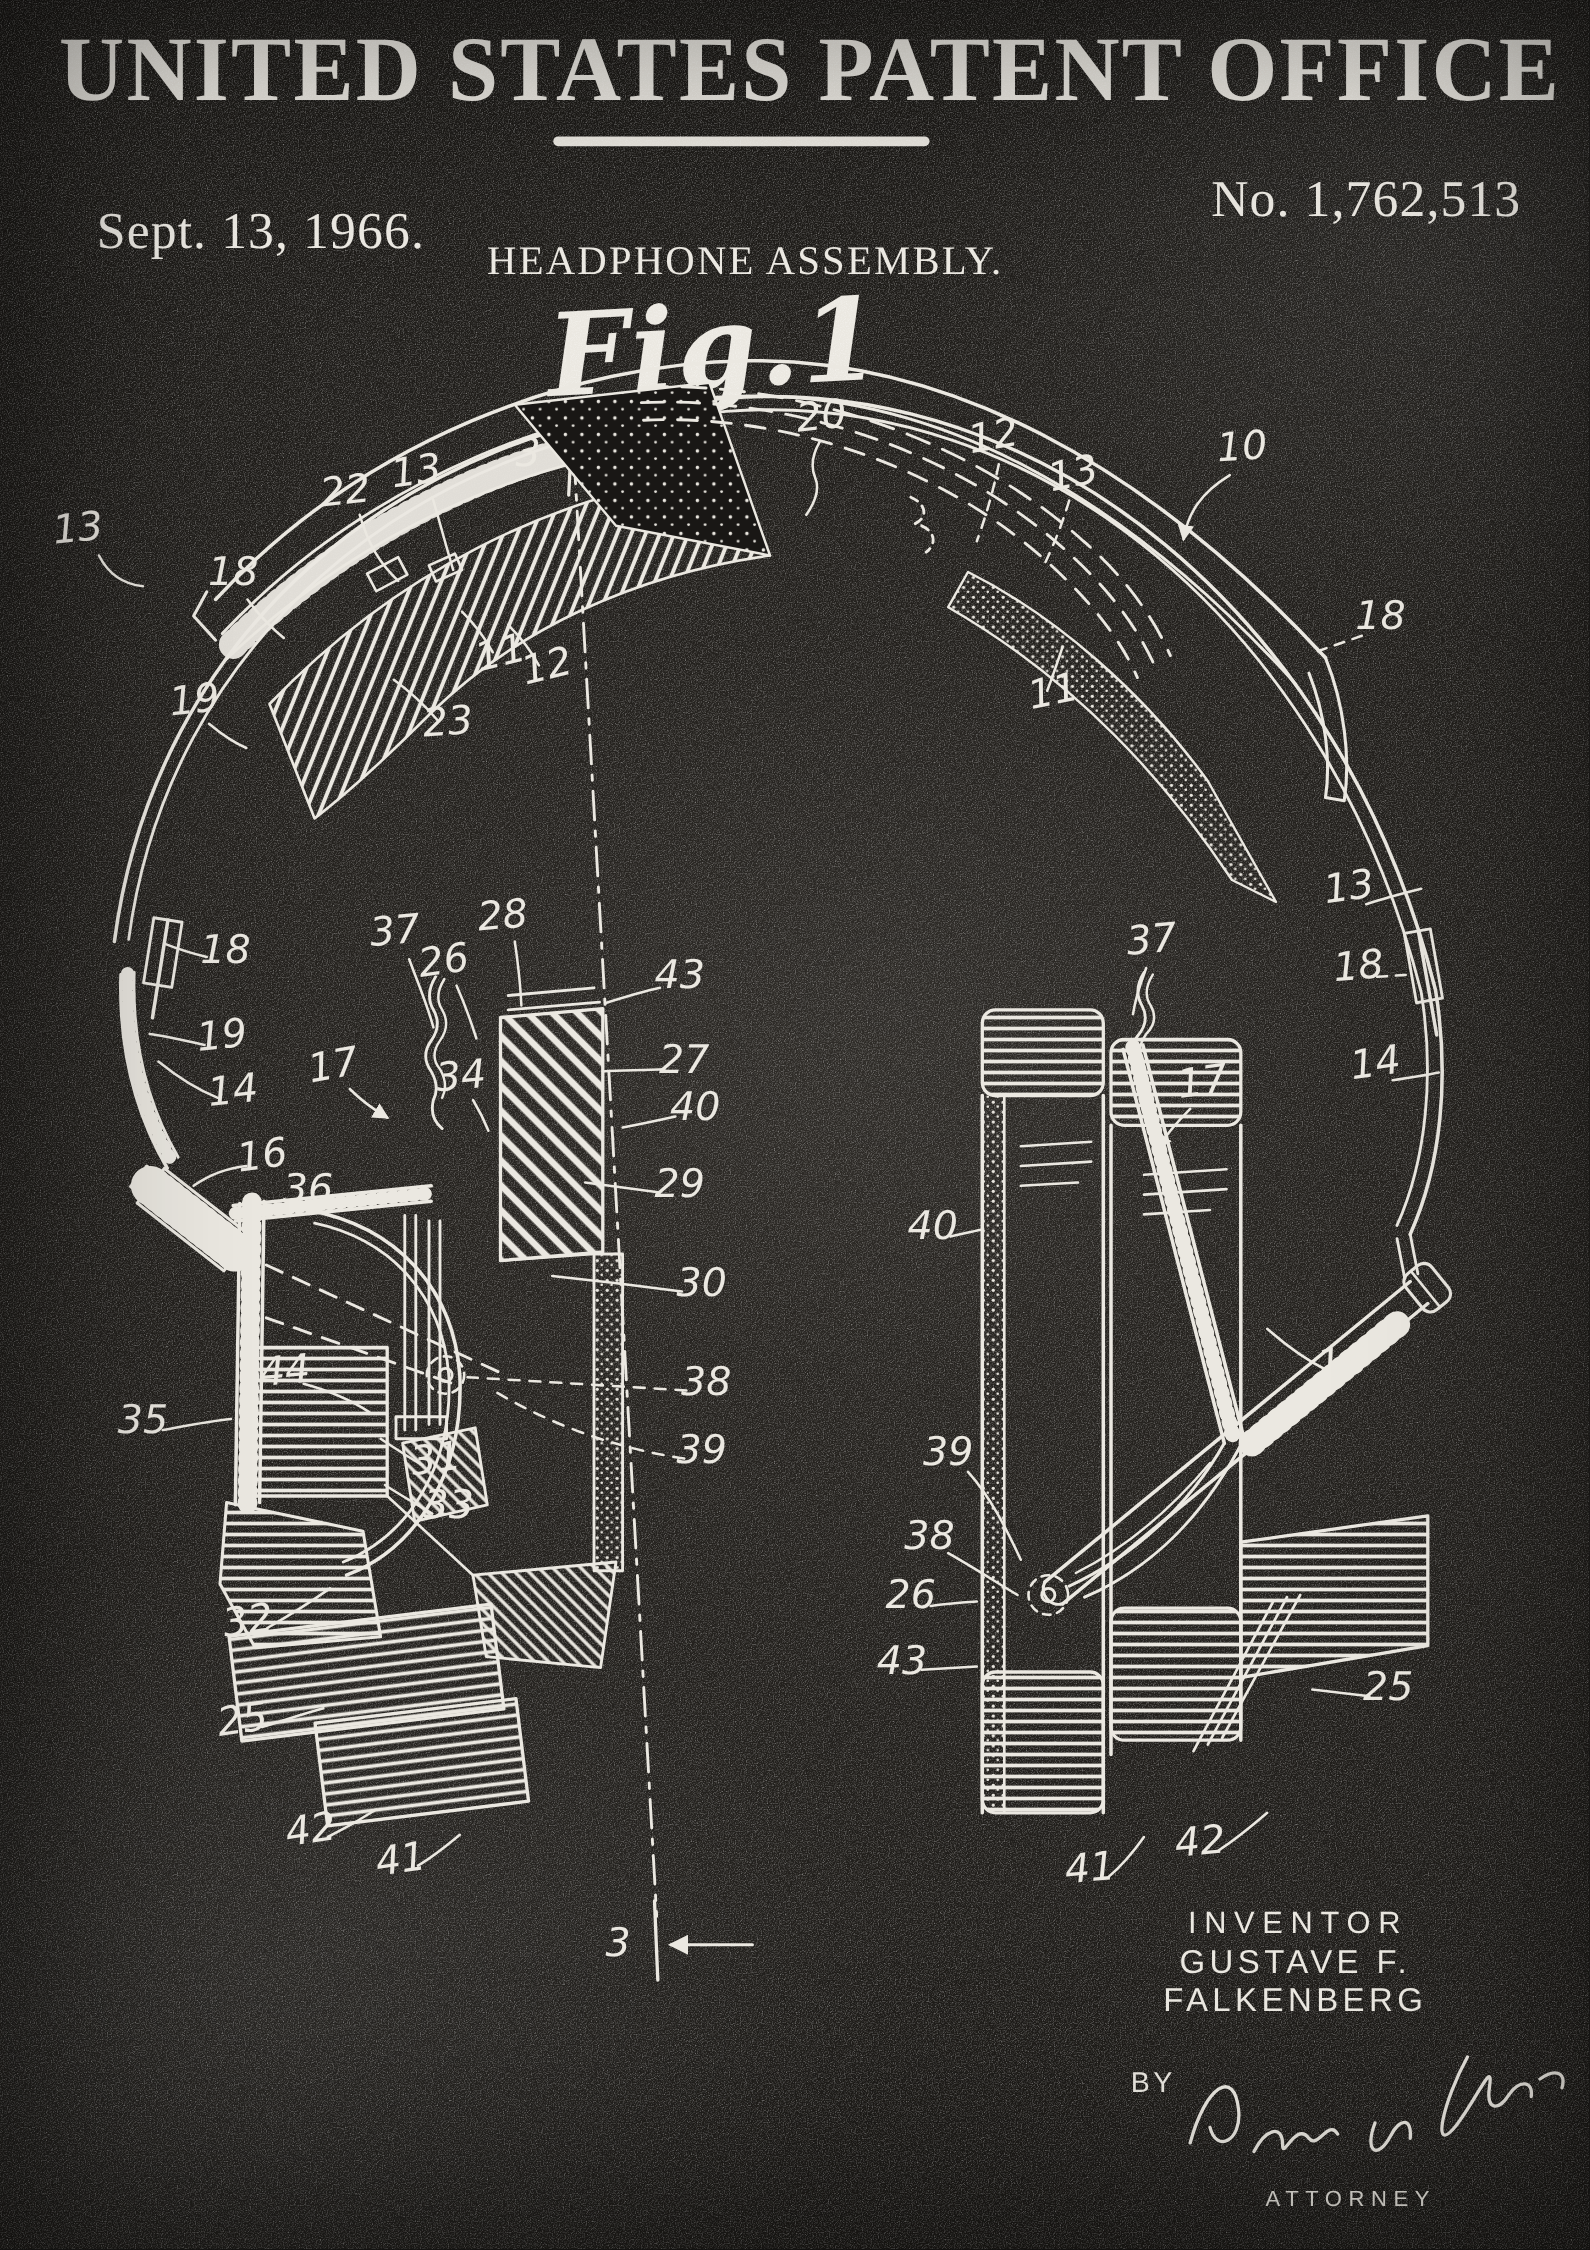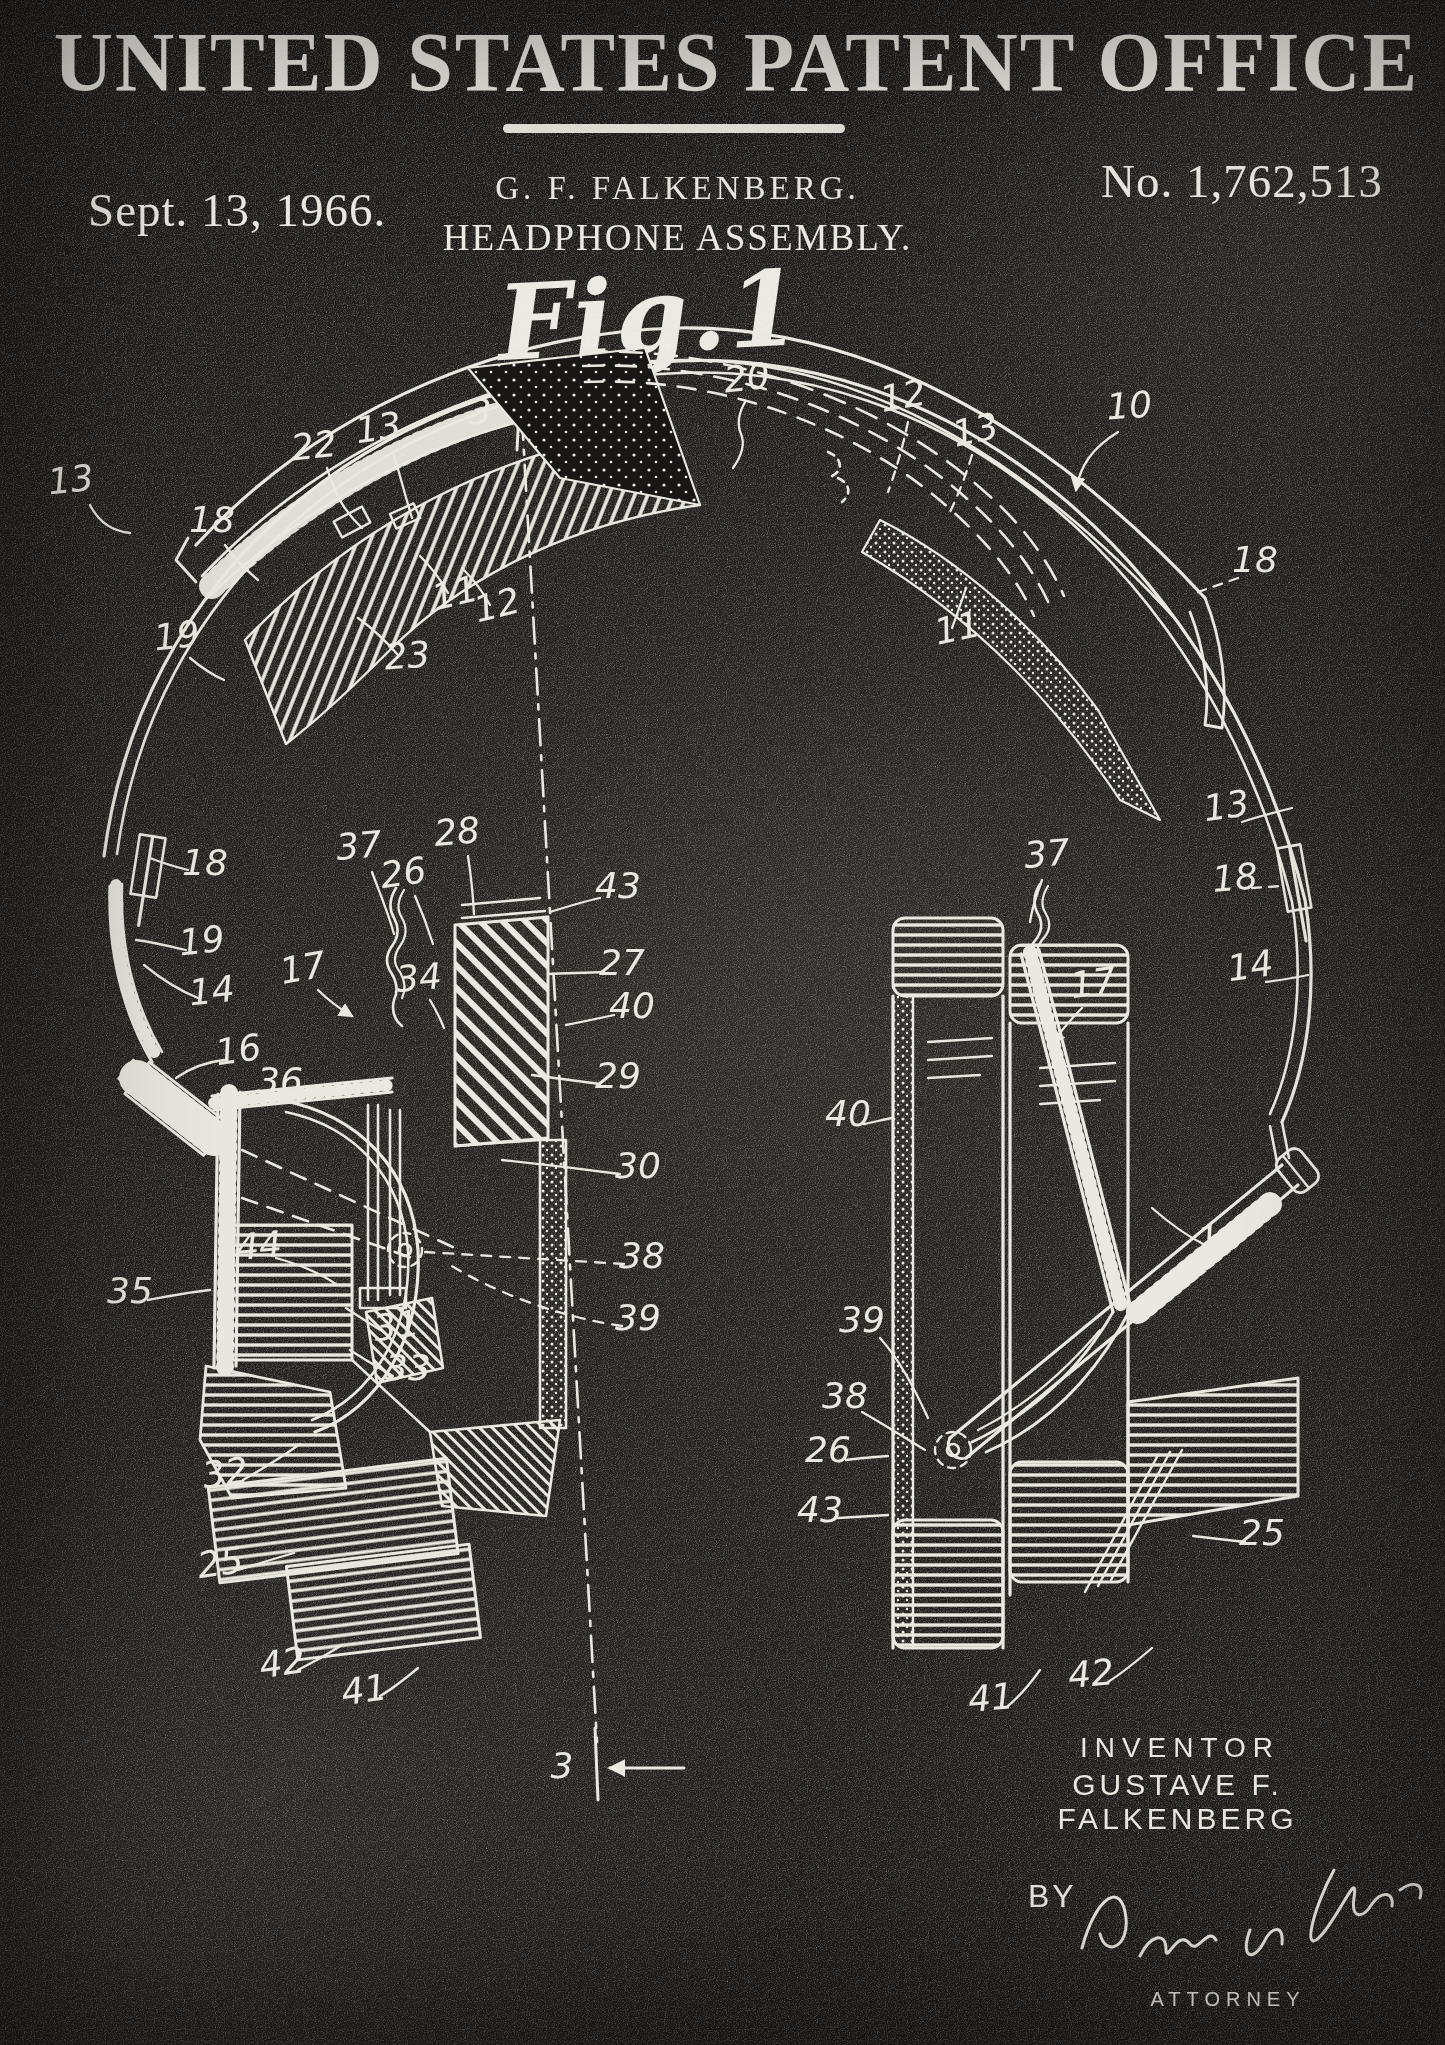--- a/index.html
+++ b/index.html
@@ -26,36 +26,35 @@
   .invention-title{top:216px;left:0;width:1355px;text-align:center;
     font-size:37px;font-weight:normal;letter-spacing:2px;}
   .fig-caption{top:254px;left:0;width:1300px;text-align:center;
     font-family:"DejaVu Serif", serif;font-style:italic;font-weight:bold;
     font-size:104px;transform:rotate(-3deg);letter-spacing:2px;}
   .hand{font-family:Liberation Sans, sans-serif;}
   .inventor-heading{top:1732px;left:1000px;width:360px;text-align:center;
     font-size:28px;letter-spacing:7px;}
   .inventor-full{top:1768px;left:950px;width:455px;text-align:center;
     font-size:30px;letter-spacing:4px;}
-  .by-label{top:1878px;left:1028px;font-size:32px;letter-spacing:3px;}
+  .by-label{top:1878px;left:1028px;font-size:26px;letter-spacing:3px;}
   .attorney-label{top:1988px;left:1048px;width:360px;text-align:center;
     font-size:20px;letter-spacing:6px;}
   svg text.part-label{
     font-family:"DejaVu Sans", sans-serif;font-style:italic;font-size:36px;
     fill:#ebe8e1;text-anchor:middle;}
 </style>
 </head>
 <body>
 
 <div id="poster">
 
   <div class="abs hdr-title">UNITED STATES PATENT OFFICE</div>
   <div class="abs divider"></div>
   <div class="abs issue-date">Sept. 13, 1966.</div>
-  <div class="abs inventor-short">G. F. FALKENBERG.</div>
   <div class="abs patent-no">No. 1,762,513</div>
   <div class="abs invention-title">HEADPHONE ASSEMBLY.</div>
   <div class="abs fig-caption">Fig.1</div>
 
   <svg class="abs" style="top:0;left:0" width="1445" height="2045" viewBox="0 0 1445 2045">
     <defs>
       <marker id="arw" viewBox="0 0 10 10" refX="8.5" refY="5" markerWidth="6.5" markerHeight="6.5" orient="auto">
         <path d="M0,0 L10,5 L0,10 z" fill="#ebe8e1"></path>
       </marker>
       <pattern id="hlines" width="10" height="10" patternUnits="userSpaceOnUse">

